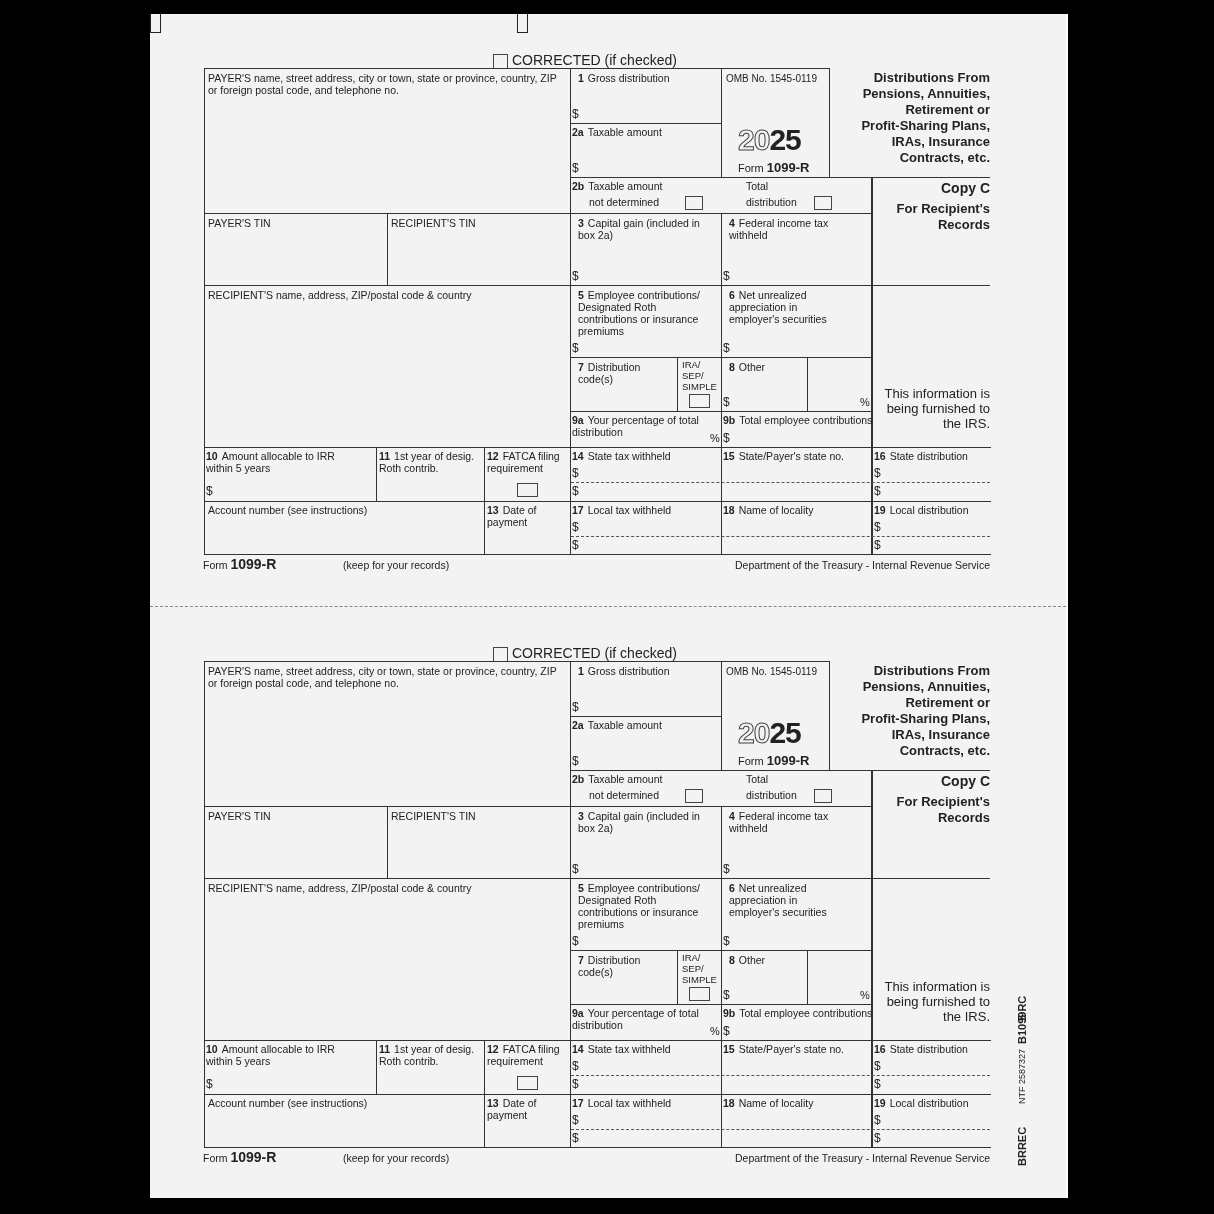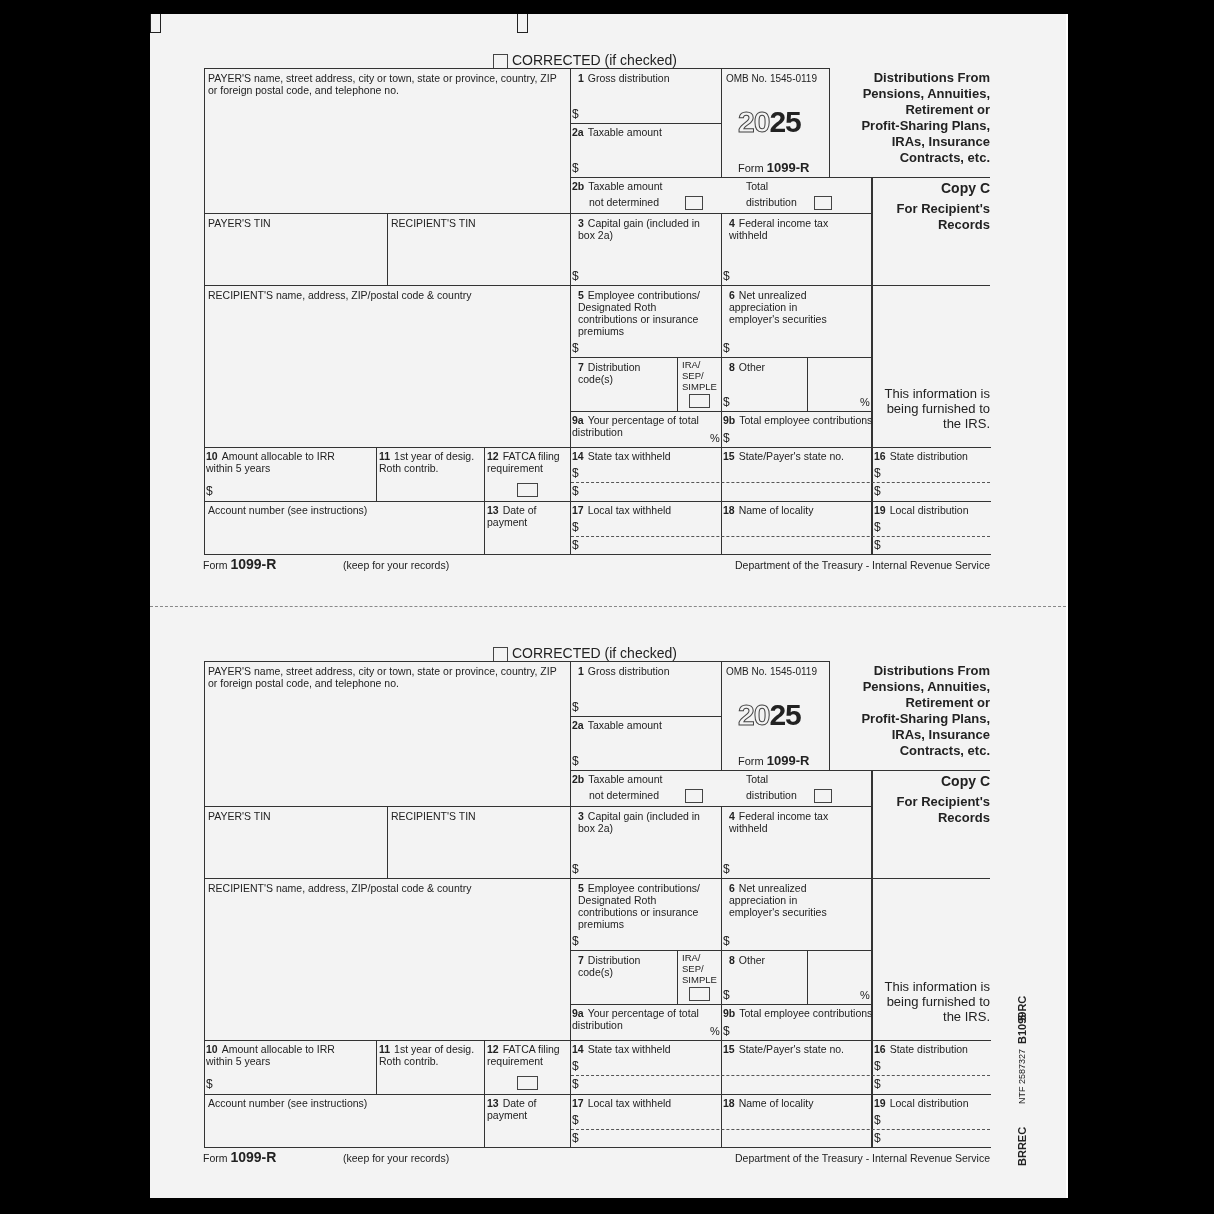--- a/index.html
+++ b/index.html
@@ -10,21 +10,21 @@
   .copy{position:absolute;left:0;width:916px;height:580px;}
   .box{position:absolute;box-sizing:border-box;border:1.5px solid #333;}
   .lbl{position:absolute;font-size:10.5px;line-height:12px;color:#222;}
   .num{font-weight:bold;margin-right:4px;}
   .dollar{position:absolute;font-size:12px;color:#222;}
   .chk{position:absolute;width:18px;height:14px;border:1px solid #444;background:#f3f3f3;box-sizing:border-box;}
   .dash{position:absolute;border-top:1px dashed #555;}
   .hline{position:absolute;border-top:1.5px solid #333;}
   .vline{position:absolute;border-left:1.5px solid #333;}
   .title-r{position:absolute;text-align:right;font-weight:bold;font-size:13px;line-height:16px;}
-  .year{position:absolute;font-size:30px;font-weight:bold;letter-spacing:-1px;}
+  .year{position:absolute;font-size:30px;font-weight:bold;letter-spacing:-1px;margin-top:18px;}
   .year .outline{color:#f3f3f3;-webkit-text-stroke:1px #444;}
   .side{position:absolute;transform-origin:left top;transform:rotate(-90deg);white-space:nowrap;font-size:11px;font-weight:bold;}
 </style>
 </head>
 <body>
 
 <div class="paper">
   <div class="tab" style="left:0;"></div>
   <div class="tab" style="left:367px;"></div>
   <div class="perf"></div>

